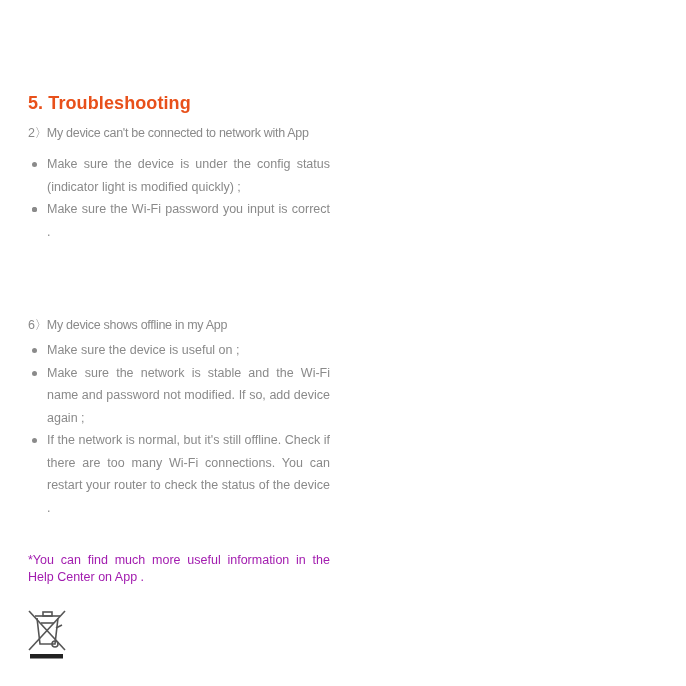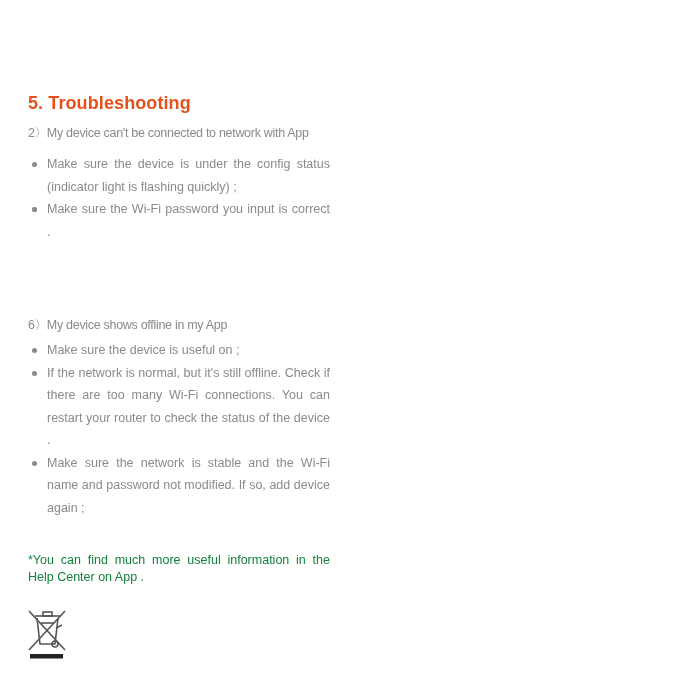--- a/index.html
+++ b/index.html
@@ -3,60 +3,60 @@
   <meta charset="utf-8">
   <style>
     html, body { margin: 0; padding: 0; background: #ffffff; }
     body { width: 686px; height: 686px; position: relative; overflow: hidden; font-family: "Liberation Sans", sans-serif; }
     .page { position: absolute; left: 0; top: 0; width: 686px; height: 686px; margin-top: 23px; }
     .title { position: absolute; left: 28px; top: 70px; font-size: 18px; font-weight: bold; color: #e8501a; letter-spacing: 0.1px; white-space: nowrap; }
     .q { position: absolute; left: 28px; font-size: 12.5px; color: #8a8a8a; white-space: nowrap; overflow: hidden; width: 302px; letter-spacing: -0.3px; }
     .bullets { position: absolute; left: 28px; width: 302px; margin: 0; padding: 0; list-style: none; }
     .bullet { position: relative; padding-left: 19px; font-size: 12.5px; line-height: 22.5px; color: #8a8a8a; text-align: justify; text-align-last: left; }
     .bullet .dot { position: absolute; left: 4px; top: 9px; width: 5px; height: 5px; border-radius: 50%; background: #8a8a8a; }
-    .note { position: absolute; left: 28px; top: 529px; width: 302px; font-size: 12.5px; line-height: 17px; color: #15803d; text-align: justify; text-align-last: left; }
+    .note { position: absolute; left: 28px; top: 529px; width: 302px; font-size: 12.5px; line-height: 17px; color: #a21caf; text-align: justify; text-align-last: left; }
     .weee { position: absolute; left: 27px; top: 585px; width: 40px; height: 52px; }
   </style>
 </head>
 <body>
 
 <div class="page">
 
   <div class="title">5. Troubleshooting</div>
 
   <div class="q" style="top:102px;">2〉My device can't be connected to network with App</div>
 
   <ul class="bullets" style="top:130px;">
     <li class="bullet">
       <span class="dot"></span>
-      <span>Make sure the device is under the config status (indicator light is flashing quickly) ;</span>
+      <span>Make sure the device is under the config status (indicator light is modified quickly) ;</span>
     </li>
     <li class="bullet">
       <span class="dot"></span>
     </li>
     <li class="bullet">
       <span class="dot"></span>
       <span>Make sure the Wi-Fi password you input is correct .</span>
     </li>
   </ul>
 
   <div class="q" style="top:294px;">6〉My device shows offline in my App</div>
 
   <ul class="bullets" style="top:316px;">
     <li class="bullet">
       <span class="dot"></span>
       <span>Make sure the device is useful on ;</span>
     </li>
     <li class="bullet">
       <span class="dot"></span>
-      <span>If the network is normal, but it's still offline. Check if there are too many Wi-Fi connections. You can restart your router to check the status of the device .</span>
+      <span>Make sure the network is stable and the Wi-Fi name and password not modified. If so, add device again ;</span>
     </li>
     <li class="bullet">
       <span class="dot"></span>
-      <span>Make sure the network is stable and the Wi-Fi name and password not modified. If so, add device again ;</span>
+      <span>If the network is normal, but it's still offline. Check if there are too many Wi-Fi connections. You can restart your router to check the status of the device .</span>
     </li>
   </ul>
 
   <div class="note">*You can find much more useful information in the Help Center on App .</div>
 
   <svg class="weee" viewBox="0 0 40 52">
     <g fill="none" stroke="#555" stroke-width="1.6">
       <line x1="8" y1="8" x2="33" y2="8"></line>
       <rect x="16" y="4" width="9" height="4"></rect>
       <path d="M10 10 L13 36 L28 36 L31 10"></path>

